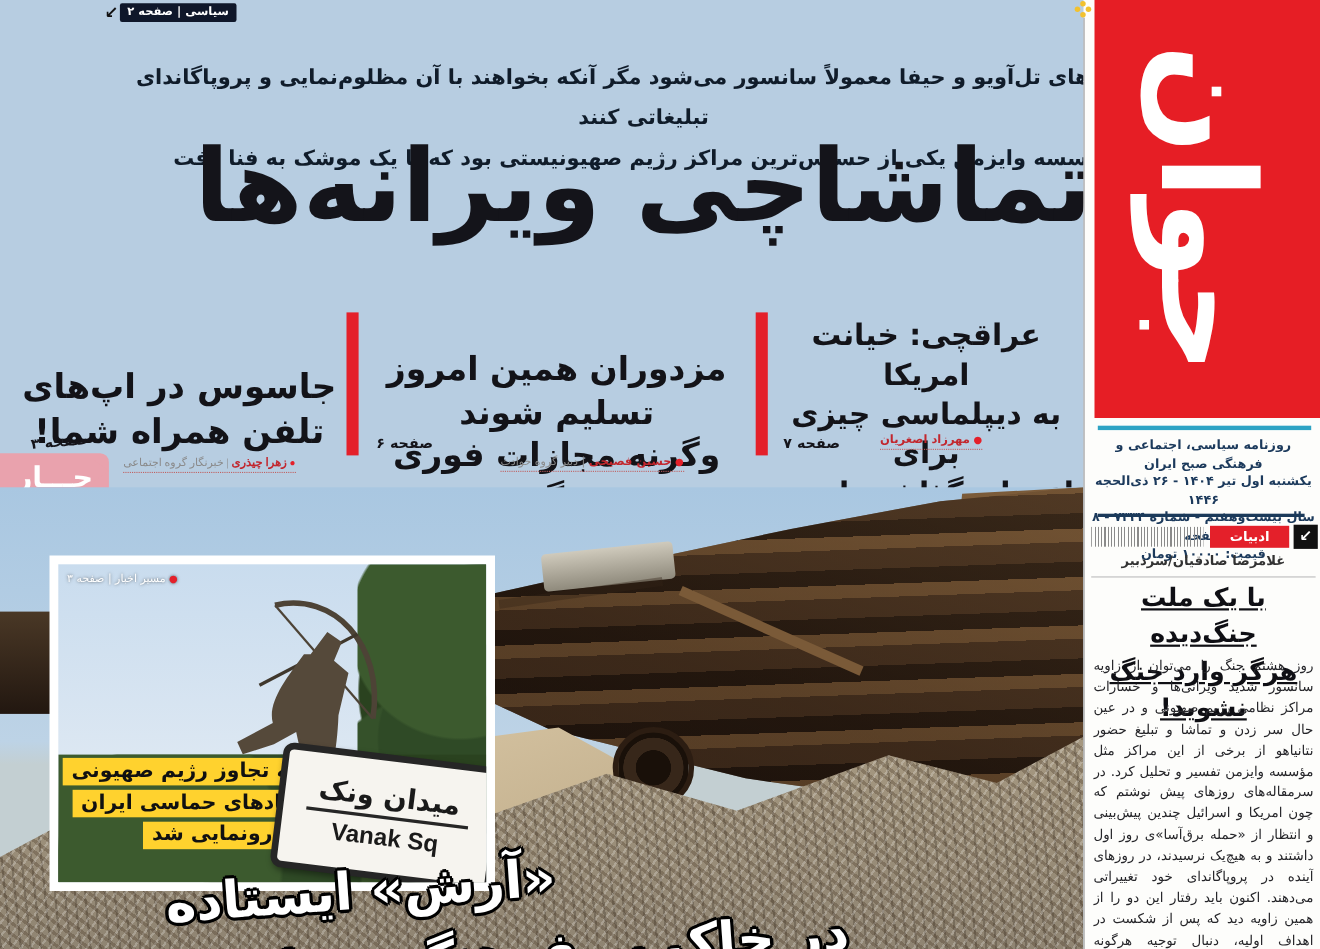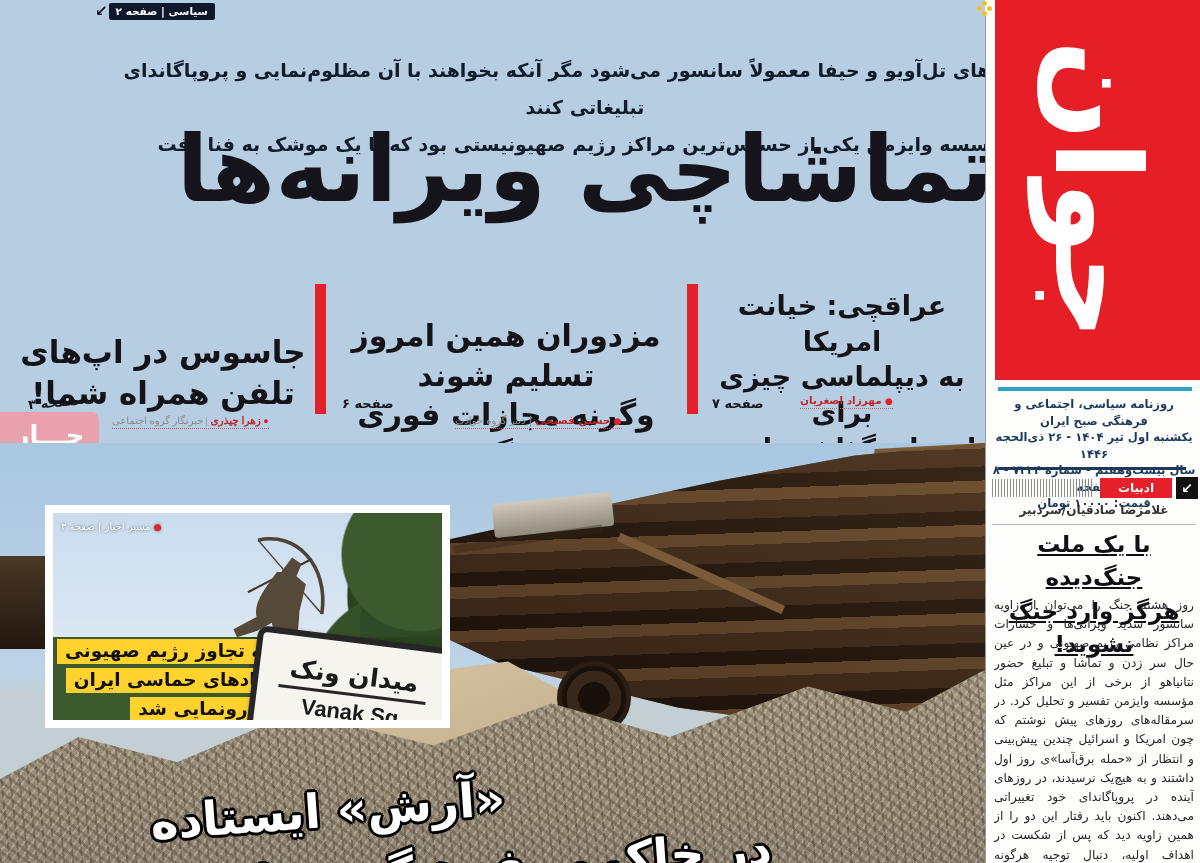--- a/index.html
+++ b/index.html
@@ -53,21 +53,21 @@
   #rb-duct{left:50%;top:13%;width:120px;height:34px;background:linear-gradient(180deg,#cfcabc,#8f8a7c);transform:rotate(-6deg);border-radius:4px;}
   #rb-pile{left:0;top:0;width:100%;height:100%;
      background:
        repeating-linear-gradient(37deg,rgba(70,52,34,.30) 0 3px,transparent 3px 8px),
        repeating-linear-gradient(-55deg,rgba(255,255,255,.22) 0 2px,transparent 2px 7px),
        repeating-linear-gradient(84deg,rgba(40,30,20,.25) 0 2px,transparent 2px 9px),
        linear-gradient(180deg,#bcab90,#a3967f 60%,#8f8472);
      clip-path:polygon(0 80%,8% 70%,18% 76%,30% 64%,44% 72%,56% 62%,68% 70%,82% 58%,92% 64%,100% 54%,100% 100%,0 100%);}
 
   
-  #statue{left:45px;top:505px;width:405px;height:223px;background:#fff;padding:8px;box-sizing:border-box;}
+  #statue{left:45px;top:505px;width:405px;height:305px;background:#fff;padding:8px;box-sizing:border-box;}
   #statue-inner{position:relative;width:100%;height:100%;overflow:hidden;background:linear-gradient(180deg,#c9dcee 0%,#dfe9f3 70%,#e8eef5 100%);}
   #tree-right{position:absolute;right:0;top:0;width:30%;height:100%;
      background:radial-gradient(circle at 80% 20%,#3c5a2e 0 40%,transparent 41%),radial-gradient(circle at 90% 55%,#2f4a26 0 45%,transparent 46%),radial-gradient(circle at 70% 85%,#35512a 0 50%,transparent 51%),radial-gradient(circle at 100% 40%,#2a421f 0 55%,transparent 56%);}
   #tree-bottom{position:absolute;left:0;bottom:0;width:100%;height:40%;
      background:radial-gradient(circle at 10% 80%,#3c5a2e 0 45%,transparent 46%),radial-gradient(circle at 35% 95%,#2f4a26 0 50%,transparent 51%),radial-gradient(circle at 60% 85%,#41602f 0 40%,transparent 41%),radial-gradient(circle at 85% 95%,#2a421f 0 55%,transparent 56%),linear-gradient(0deg,#2d4523 20%,transparent 80%);}
   #statue-credit{position:absolute;left:8px;top:8px;color:#fff;font-size:10px;direction:rtl;text-shadow:0 0 3px rgba(0,0,0,.6);}
   #statue-credit .dot{color:#e4202a;font-size:9px;}
   #archer{position:absolute;left:34%;top:8%;width:48%;height:70%;}
   #captions{position:absolute;left:4px;top:61%;display:flex;flex-direction:column;align-items:flex-start;gap:4px;}
   .cap-chip{background:#ffd22e;color:#111;font-size:18.5px;font-weight:bold;padding:1px 8px 3px;white-space:nowrap;}

